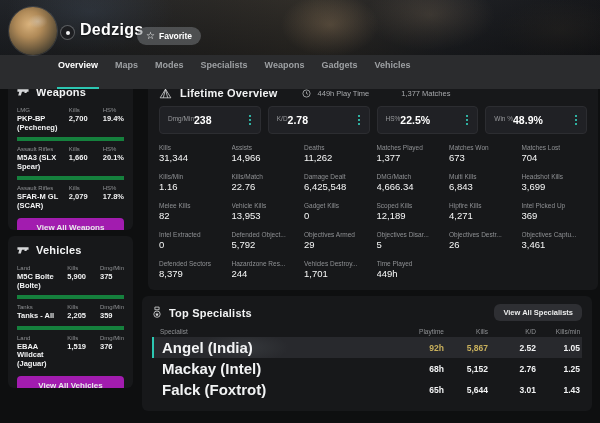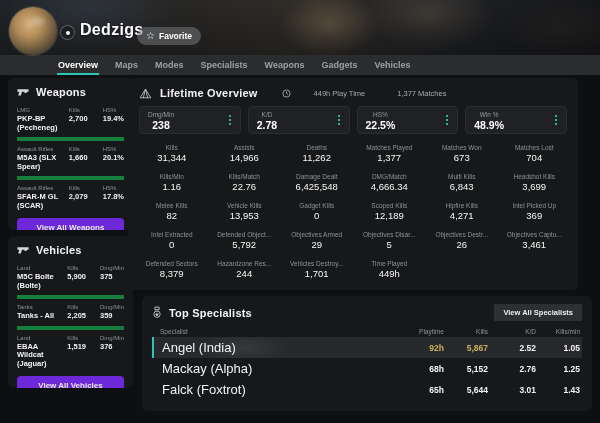--- a/index.html
+++ b/index.html
@@ -17,21 +17,21 @@
       radial-gradient(70px 45px at 330px 25px, rgba(150,125,95,.55), transparent 70%),
       radial-gradient(90px 50px at 430px 15px, rgba(100,88,74,.55), transparent 72%),
       radial-gradient(120px 60px at 90px 12px, rgba(62,74,90,.5), transparent 70%),
       radial-gradient(80px 40px at 560px 30px, rgba(40,38,36,.8), transparent 75%),
       linear-gradient(97deg,#23262b 0%,#2d2b28 35%,#35312b 52%,#202226 75%,#17181b 100%);
   }
   .hero::after{ content:''; position:absolute; inset:0;
     background:linear-gradient(rgba(8,9,10,.08), rgba(8,9,10,.42)); }
   
   .tabbar {
-    position:absolute; top:55px; left:0; width:600px; height:20px;
+    position:absolute; top:55px; left:0; width:600px; height:34px;
     background:#2b2c2e; display:flex; align-items:stretch;
     padding-left:58px; gap:17px; z-index:2;
   }
   .tab { font-size:9px; font-weight:bold; color:#9da0a3; line-height:21px;
     position:relative; cursor:pointer; white-space:nowrap; }
   .tab.active { color:#ffffff; }
   .tab.active::after { content:''; position:absolute; left:-1px; right:-1px; bottom:0;
     height:2px; background:#2cc7b2; }
   
   .avatar {
@@ -68,62 +68,62 @@
   #vehicles-panel { left:8px; top:236px; width:125px; height:152px; padding:8px 9px; display:flex; flex-direction:column; }
   .side-items { margin-top:4px; flex:1; }
   .side-item { display:flex; padding:4px 0 5px; }
   .side-item + .side-item { border-top:4px solid #15803d; }
   .side-col1 { width:52px; padding-right:3px; }
   .side-col2 { width:34px; }
   .side-col3 { flex:1; }
   .side-label { font-size:6px; color:#8f9194; line-height:8px; }
   .side-value { font-size:7.5px; font-weight:bold; color:#f2f3f4; line-height:8.5px; margin-top:1px; }
   .viewall-btn {
-    height:18px; background:#6d28d9; border-radius:4px; cursor:pointer;
+    height:18px; background:#a21caf; border-radius:4px; cursor:pointer;
     display:flex; align-items:center; justify-content:center;
     font-size:8px; font-weight:bold; color:#e9eaeb; margin-top:3px; flex-shrink:0;
   }
   
-  #overview-panel { left:128px; top:78px; width:450px; height:212px; padding:9px 11px;text-align:center; }
+  #overview-panel { left:148px; top:78px; width:450px; height:212px; padding:9px 11px; }
   .ov-header { display:flex; align-items:center; gap:8px; }
-  .ov-meta { display:flex; align-items:center; gap:23px; margin-left:16px;
+  .ov-meta { display:flex; align-items:center; gap:7px; margin-left:16px;
     font-size:7.5px; color:#a7a9ac; }
   .ov-meta.matches { margin-left:24px; }
   .cards-row { display:flex; gap:7px; margin-top:7px; }
   .stat-card {
     flex:1; height:28px; background:#202125; border:1px solid #2c2d31; border-radius:4px;
     padding:3px 7px 3px 8px; display:flex; justify-content:space-between; align-items:center;
   }
-  .stat-card .txt { display:flex; flex-direction:column; }
+  .stat-card .txt { display:flex; flex-direction:row; }
   .card-label { font-size:6.5px; color:#97999c; line-height:9px; }
   .card-value { font-size:10.5px; font-weight:bold; color:#ffffff; line-height:12px; }
   .dots { display:flex; flex-direction:column; align-items:center; cursor:pointer; padding:2px; }
   .dots i { width:2px; height:2px; border-radius:50%; background:#35e0cb; display:block; margin:1px 0; }
   .stats-grid {
     margin-top:9px; display:grid; grid-template-columns:repeat(6,1fr);
     column-gap:7px; row-gap:6px;
   }
   .stat-cell { height:23px; overflow:hidden; }
   .stat-label { font-size:6.5px; color:#8f9194; line-height:9px;
     white-space:nowrap; overflow:hidden; text-overflow:ellipsis; }
   .stat-value { font-size:9.5px; font-weight:normal; color:#f7f8f8; line-height:12px; }
   
   #specialists-panel { left:142px; top:296px; width:450px; height:115px; padding:8px 10px; }
   .sp-header { display:flex; align-items:center; justify-content:space-between; }
   .sp-viewall {
-    background:#2e2f33; border-radius:0; padding:4px 9px; cursor:pointer;
+    background:#2e2f33; border-radius:6px; padding:4px 9px; cursor:pointer;
     font-size:7.5px; font-weight:bold; color:#eceded;
   }
   .sp-cols { display:flex; align-items:center; margin-top:5px; height:11px;
     font-size:6.5px; color:#8f9194; }
   .sp-row { display:flex; align-items:center; height:21px; cursor:pointer;
     border-left:2px solid transparent; }
   .sp-row.highlight { background:#28292d; border-left:2px solid #2cc7b2;
     background-image:radial-gradient(60px 20px at 90px 50%, rgba(70,75,78,.45), transparent 75%); }
-  .sp-name { flex:1; padding-left:8px; font-size:13px; font-weight:normal; color:#f2f3f4;
+  .sp-name { flex:1; padding-left:8px; font-size:15px; font-weight:bold; color:#f2f3f4;
     white-space:nowrap; overflow:hidden; }
   .sp-cols .sp-name { font-weight:normal; font-size:6.5px; color:#8f9194; }
   .c-pt { width:60px; text-align:right; }
   .c-k  { width:44px; text-align:right; }
   .c-kd { width:48px; text-align:right; }
   .c-km { width:46px; text-align:right; padding-right:2px; }
   .sp-row .c-pt,.sp-row .c-k,.sp-row .c-kd,.sp-row .c-km {
     font-size:8.5px; font-weight:bold; color:#f2f3f4; }
   .sp-row .gold { color:#c8b05c; }
   .icon { display:inline-flex; flex-shrink:0; }
@@ -523,21 +523,21 @@
 
       <div class="sp-row highlight">
         <span class="sp-name">Angel (India)</span>
         <span class="c-pt gold">92h</span>
         <span class="c-k gold">5,867</span>
         <span class="c-kd">2.52</span>
         <span class="c-km">1.05</span>
       </div>
 
       <div class="sp-row">
-        <span class="sp-name">Mackay (Alpha)</span>
+        <span class="sp-name">Mackay (Intel)</span>
         <span class="c-pt">68h</span>
         <span class="c-k">5,152</span>
         <span class="c-kd">2.76</span>
         <span class="c-km">1.25</span>
       </div>
 
       <div class="sp-row">
         <span class="sp-name">Falck (Foxtrot)</span>
         <span class="c-pt">65h</span>
         <span class="c-k">5,644</span>

